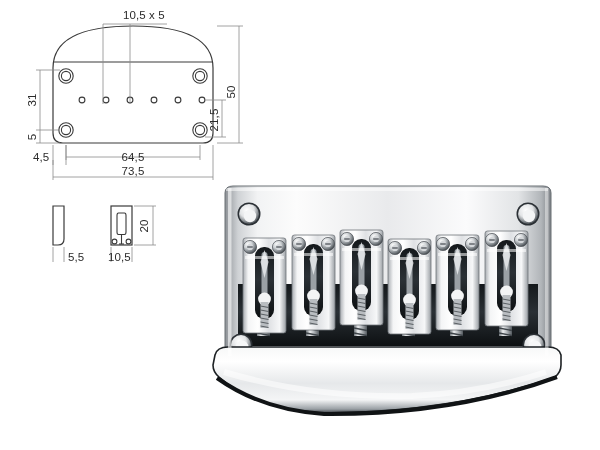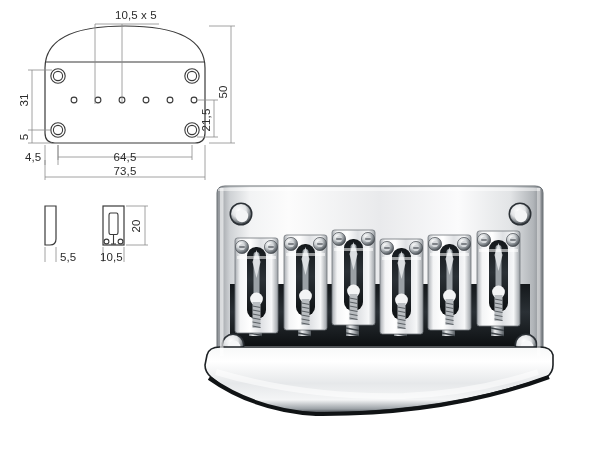--- a/index.html
+++ b/index.html
@@ -16,21 +16,21 @@
   }
   #stage {
     position: absolute;
     left: 0; top: 0;
     width: 600px;
     height: 450px;
     background: #ffffff;
   }
   .layer {
     position: absolute;
-    left: 4px; top: 0;
+    left: 12px; top: 0;
     width: 504px;
     height: 450px;
   }
   svg { display: block; }
   text {
     font-family: "Liberation Sans", sans-serif;
     fill: #2b2b2b;
   }
   .dimtext { font-size: 11.5px; letter-spacing: 0.1px; }
 </style>

